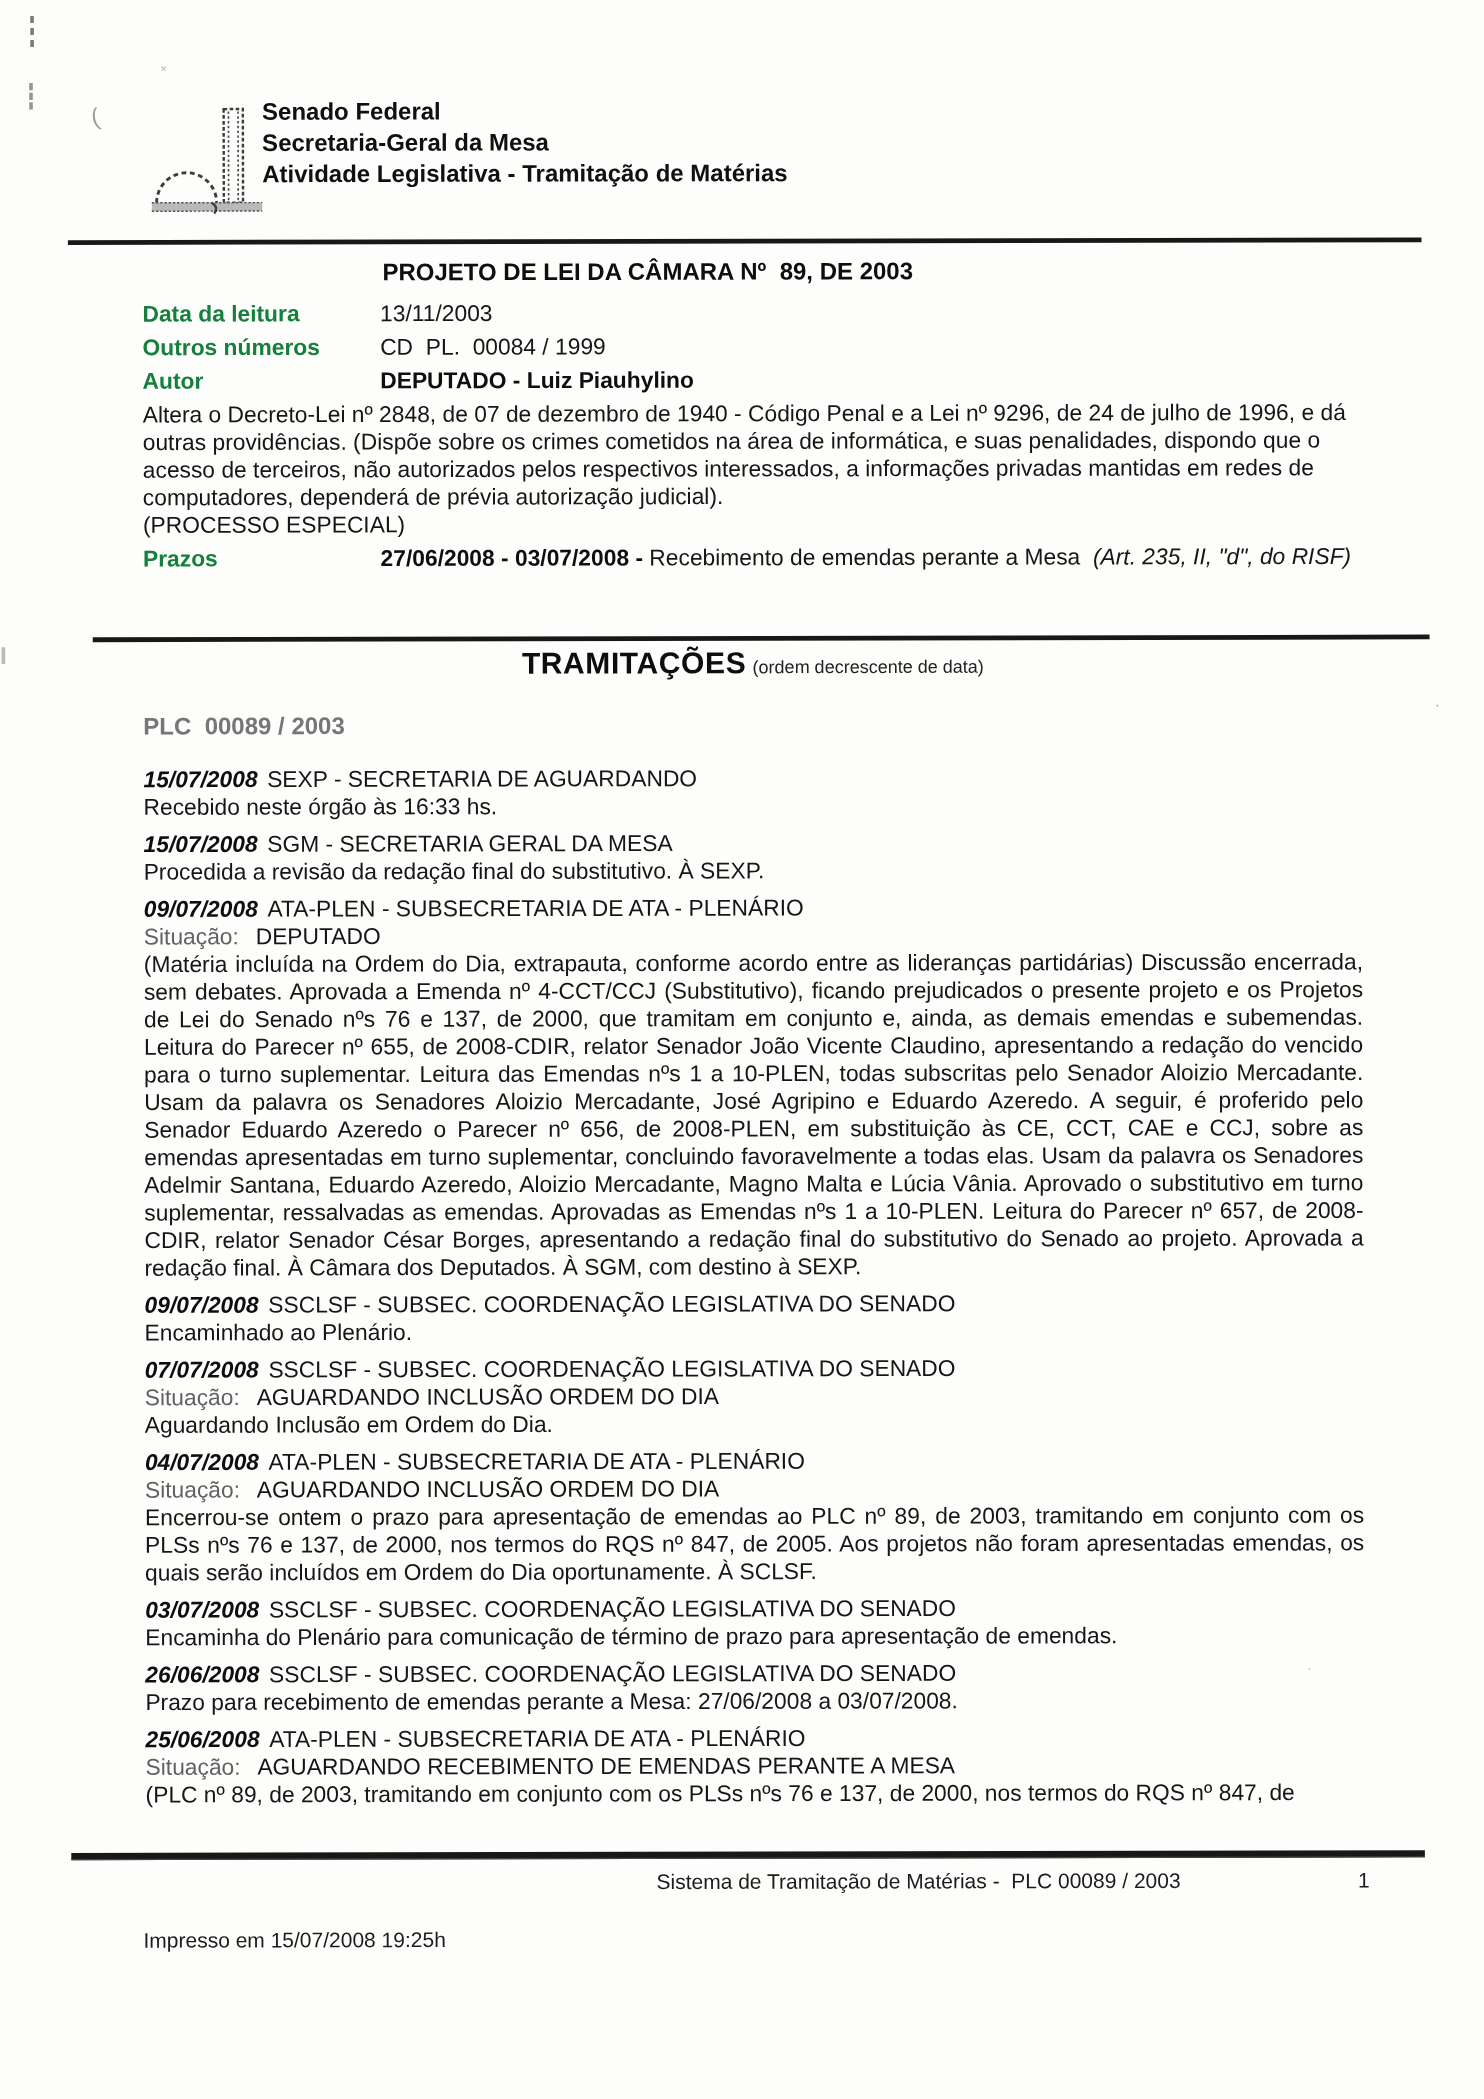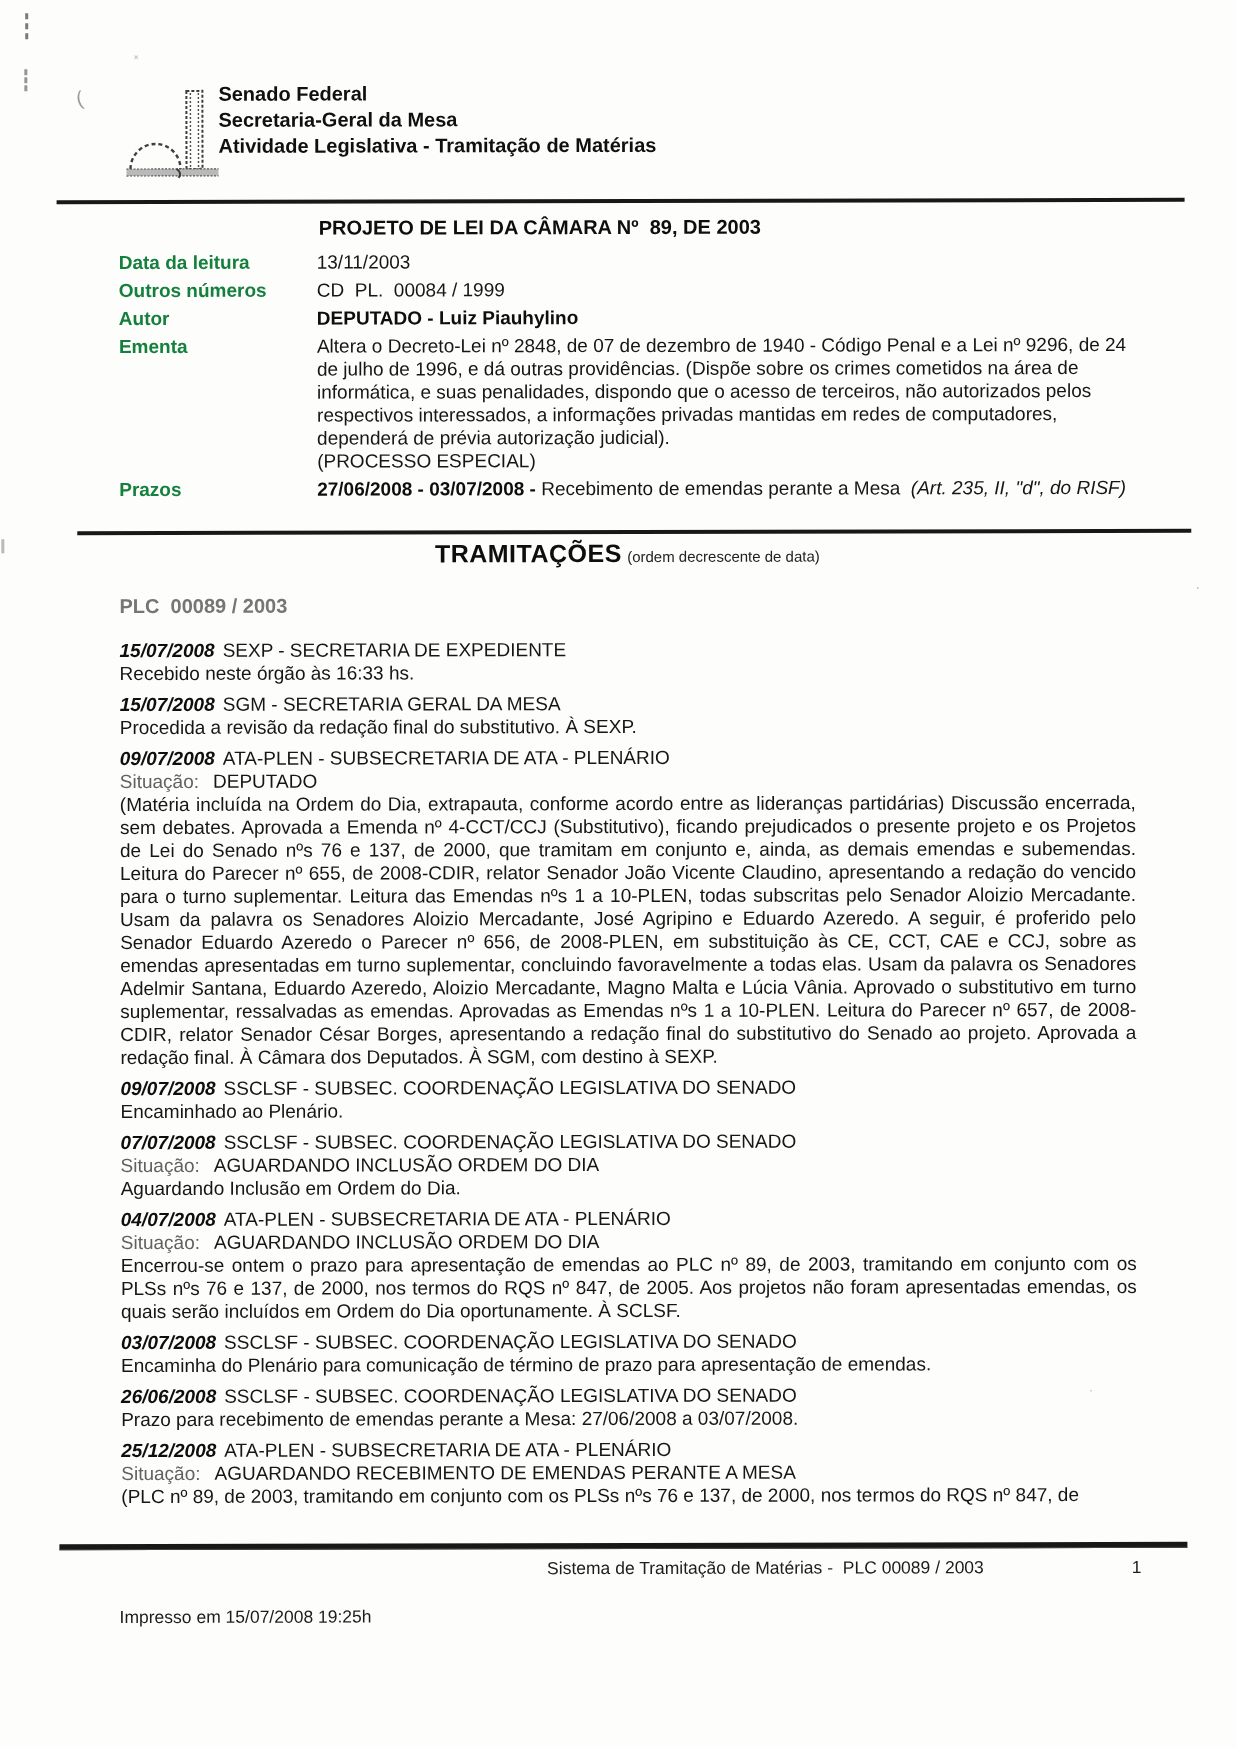--- a/index.html
+++ b/index.html
@@ -113,42 +113,41 @@
         <div class="meta-label">Outros números</div>
         <div class="meta-value pre">CD  PL.  00084 / 1999</div>
       </div>
 
       <div class="meta-row">
         <div class="meta-label">Autor</div>
         <div class="meta-value b">DEPUTADO - Luiz Piauhylino</div>
       </div>
 
       <div class="meta-row">
-        <div class="meta-label">Ementa</div>
         <div class="meta-value pre">Altera o Decreto-Lei nº 2848, de 07 de dezembro de 1940 - Código Penal e a Lei nº 9296, de 24 de julho de 1996, e dá outras providências. (Dispõe sobre os crimes cometidos na área de informática, e suas penalidades, dispondo que o acesso de terceiros, não autorizados pelos respectivos interessados, a informações privadas mantidas em redes de computadores, dependerá de prévia autorização judicial).
 (PROCESSO ESPECIAL)</div>
       </div>
 
       <div class="meta-row">
         <div class="meta-label">Prazos</div>
         <div class="meta-value pre"><span class="b">27/06/2008 - 03/07/2008 - </span><span>Recebimento de emendas perante a Mesa  </span><span class="i">(Art. 235, II, "d", do RISF)</span></div>
       </div>
     </section>
 
     <div class="rule rule2"></div>
 
     <section class="tram">
       <div class="tram-title"><span class="big">TRAMITAÇÕES</span> <span class="small">(ordem decrescente de data)</span></div>
 
       <div class="plc">PLC  00089 / 2003</div>
 
       <div class="entries">
 
         <div class="entry">
-          <div class="entry-head"><span class="date">15/07/2008</span><span>SEXP - SECRETARIA DE EXPEDIENTE</span></div>
+          <div class="entry-head"><span class="date">15/07/2008</span><span>SEXP - SECRETARIA DE AGUARDANDO</span></div>
           <div class="entry-body">Recebido neste órgão às 16:33 hs.</div>
         </div>
 
         <div class="entry">
           <div class="entry-head"><span class="date">15/07/2008</span><span>SGM - SECRETARIA GERAL DA MESA</span></div>
           <div class="entry-body">Procedida a revisão da redação final do substitutivo. À SEXP.</div>
         </div>
 
         <div class="entry">
           <div class="entry-head"><span class="date">09/07/2008</span><span>ATA-PLEN - SUBSECRETARIA DE ATA - PLENÁRIO</span></div>
@@ -177,21 +176,21 @@
           <div class="entry-head"><span class="date">03/07/2008</span><span>SSCLSF - SUBSEC. COORDENAÇÃO LEGISLATIVA DO SENADO</span></div>
           <div class="entry-body">Encaminha do Plenário para comunicação de término de prazo para apresentação de emendas.</div>
         </div>
 
         <div class="entry">
           <div class="entry-head"><span class="date">26/06/2008</span><span>SSCLSF - SUBSEC. COORDENAÇÃO LEGISLATIVA DO SENADO</span></div>
           <div class="entry-body">Prazo para recebimento de emendas perante a Mesa: 27/06/2008 a 03/07/2008.</div>
         </div>
 
         <div class="entry">
-          <div class="entry-head"><span class="date">25/12/2008</span><span>ATA-PLEN - SUBSECRETARIA DE ATA - PLENÁRIO</span></div>
+          <div class="entry-head"><span class="date">25/06/2008</span><span>ATA-PLEN - SUBSECRETARIA DE ATA - PLENÁRIO</span></div>
           <div class="sit"><span class="sit-l">Situação:</span><span>AGUARDANDO RECEBIMENTO DE EMENDAS PERANTE A MESA</span></div>
           <div class="entry-body">(PLC nº 89, de 2003, tramitando em conjunto com os PLSs nºs 76 e 137, de 2000, nos termos do RQS nº 847, de</div>
         </div>
 
       </div>
     </section>
 
     <div class="rule rule3"></div>
 
     <footer class="ftr">

